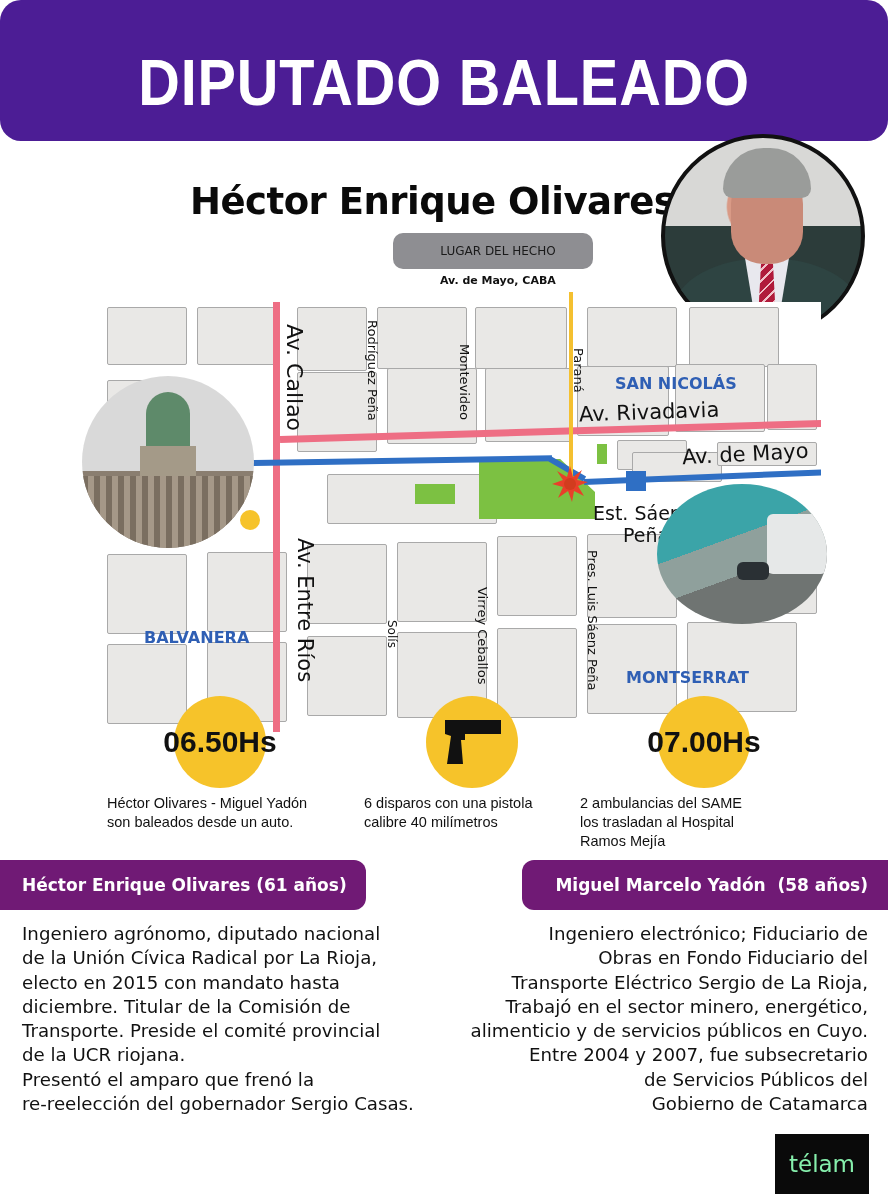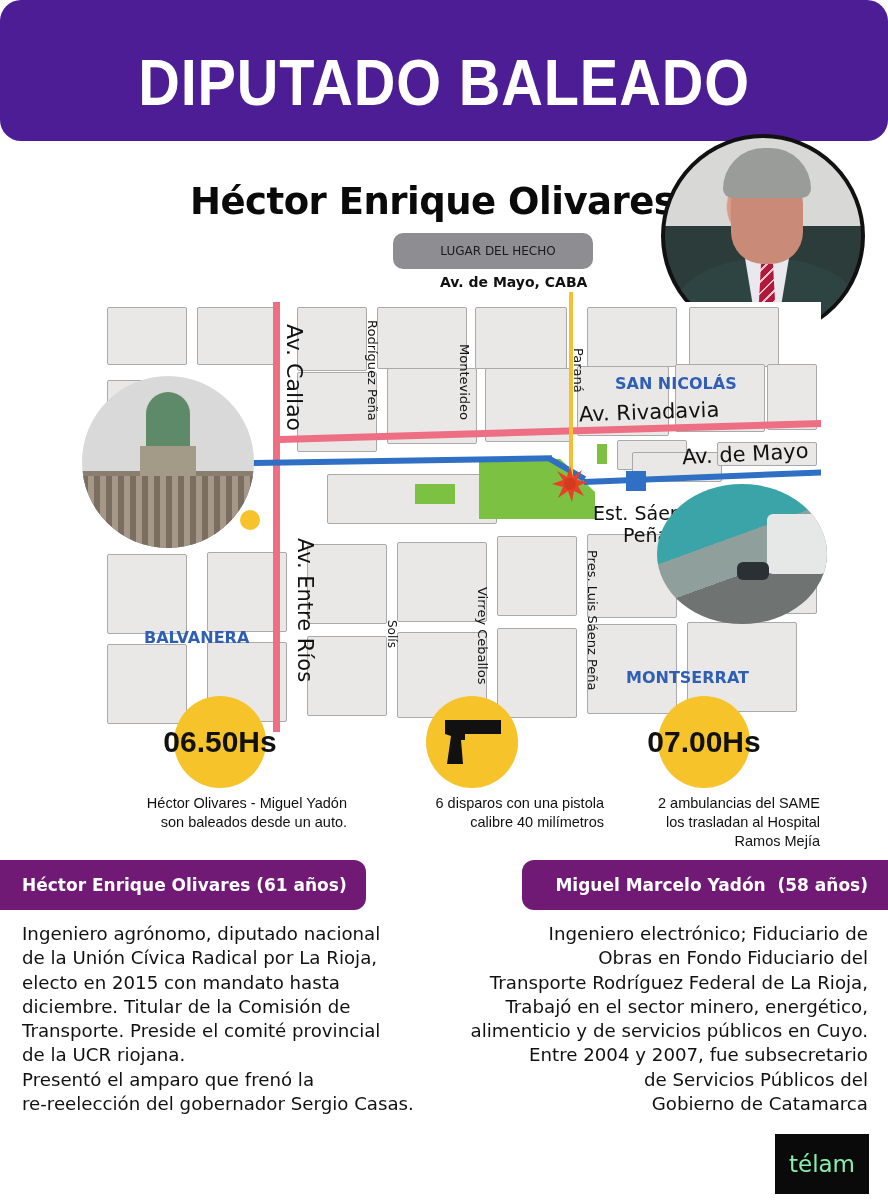--- a/index.html
+++ b/index.html
@@ -1,21 +1,21 @@
 <!DOCTYPE html>
 <html><head>
 <meta charset="utf-8">
 <style>
   * { box-sizing: border-box; margin: 0; padding: 0; }
   body { width: 888px; height: 1200px; background: #ffffff; font-family: "DejaVu Sans", sans-serif; position: relative; overflow: hidden; color: #111; }
   .header { position: absolute; left: 0; top: 0; width: 888px; height: 141px; background: #4c1d95; border-radius: 21px; }
   .header-title { position: absolute; left: 0; top: 46px; width: 888px; text-align: center; color: #fff; font-family: "Liberation Sans", sans-serif; font-weight: bold; font-size: 64px; letter-spacing: 1px; transform: scaleX(0.9); }
   .name-title { position: absolute; left: 166px; top: 180px; font-family: "DejaVu Sans", sans-serif; font-weight: bold; font-size: 37px; color: #0a0a0a; letter-spacing: -0.5px; margin-left: 24px; }
   .place-badge { position: absolute; left: 393px; top: 233px; width: 200px; height: 36px; border-radius: 10px; background: #8e8e92; color: #1a1a1a; font-size: 12px; display:flex; align-items:center; justify-content:center;padding-left:10px; }
-  .place-sub { position: absolute; left: 440px; top: 274px; font-size: 14px; font-weight: bold; color: #111; }
+  .place-sub { position: absolute; left: 440px; top: 274px; font-size: 11px; font-weight: bold; color: #111; }
   .portrait { position: absolute; left: 661px; top: 134px; width: 204px; height: 204px; border-radius: 50%; border: 4px solid #111; background: radial-gradient(circle at 50% 35%, #d99a86 0 22%, transparent 23%), linear-gradient(180deg, #d8d8d6 0 45%, #2c3c3a 45%); overflow: hidden; }
   .portrait .hair { position:absolute; left:58px; top:10px; width:88px; height:50px; border-radius:44px 44px 10px 10px; background:#9a9c9a; }
   .portrait .face { position:absolute; left:66px; top:30px; width:72px; height:96px; border-radius:36px 36px 32px 32px; background:#c98a78; }
   .portrait .suit { position:absolute; left:10px; top:120px; width:184px; height:100px; border-radius:50% 50% 0 0; background:#2e4442; }
   .portrait .shirt { position:absolute; left:80px; top:120px; width:44px; height:80px; background:#e8e8ee; clip-path: polygon(0 0,100% 0,70% 100%,30% 100%); }
   .portrait .tie { position:absolute; left:92px; top:126px; width:20px; height:74px; background: repeating-linear-gradient(135deg,#b01a3a 0 6px,#f0c0c8 6px 8px); clip-path: polygon(20% 0,80% 0,100% 100%,0 100%); }
   .map { position: absolute; left: 97px; top: 302px; width: 724px; height: 430px; background: #ffffff; overflow: hidden; }
   .block { position: absolute; background: #e9e8e6; border: 1.5px solid #a9a9a9; border-radius: 2px; }
   .road-red { position: absolute; background: #ee6e84; }
   .road-blue { position: absolute; background: #2f6fc4; }
@@ -28,21 +28,21 @@
   .subte { position: absolute; left: 626px; top: 471px; width: 20px; height: 20px; background: #2f6fc4; }
   .yellow-dot { position: absolute; left: 240px; top: 510px; width: 20px; height: 20px; border-radius: 50%; background: #f6c32a; }
   .photo-congreso { position: absolute; left: 82px; top: 376px; width: 172px; height: 172px; border-radius: 50%; background: linear-gradient(180deg,#d9d9d9 0 55%,#8a7e70 55%); overflow: hidden; }
   .photo-congreso .dome { position:absolute; left:64px; top:16px; width:44px; height:60px; border-radius:22px 22px 0 0; background:#5e8a6a; }
   .photo-congreso .drum { position:absolute; left:58px; top:70px; width:56px; height:40px; background:#a49a88; }
   .photo-congreso .base { position:absolute; left:0; top:100px; width:172px; height:72px; background: repeating-linear-gradient(90deg,#7a6e60 0 6px,#a59888 6px 12px); }
   .photo-scene { position: absolute; left: 657px; top: 484px; width: 170px; height: 140px; border-radius: 50%; background: linear-gradient(160deg,#3ba4a8 0 40%,#8fa09c 40% 60%,#6f7472 60%); overflow: hidden; }
   .photo-scene .bus { position:absolute; left:110px; top:30px; width:60px; height:60px; background:#e6e8e8; border-radius:6px; }
   .photo-scene .car { position:absolute; left:80px; top:78px; width:32px; height:18px; background:#2a3034; border-radius:6px; }
   .time-circle { position: absolute; width: 92px; height: 92px; border-radius: 50%; background: #f6c32a; display: flex; align-items: center; justify-content: center; font-family: "Liberation Sans", sans-serif; font-weight: bold; font-size: 30px; color: #111; margin-left: 8px; }
-  .caption { position: absolute; width: 240px; text-align: right; font-family: "Liberation Sans", sans-serif; font-size: 14.5px; line-height: 19px; color: #111; }
+  .caption { position: absolute; width: 240px; text-align: left; font-family: "Liberation Sans", sans-serif; font-size: 14.5px; line-height: 19px; color: #111; }
   .person-tab { position: absolute; height: 50px; background: #701a75; color: #fff; font-weight: bold; font-size: 17px; display: flex; align-items: center; }
   .bio { position: absolute; font-size: 18.2px; line-height: 24.3px; color: #111; }
   .logo { position: absolute; left: 775px; top: 1134px; width: 94px; height: 60px; background: #0a0a0a; color: #86efac; font-size: 23px; display:flex; align-items:center; justify-content:center; }
 </style>
 </head>
 <body>
 
 <div class="header">
   <div class="header-title">DIPUTADO BALEADO</div>
 </div>
@@ -177,21 +177,21 @@
   <div>electo en 2015 con mandato hasta</div>
   <div>diciembre. Titular de la Comisión de</div>
   <div>Transporte. Preside el comité provincial</div>
   <div>de la UCR riojana.</div>
   <div>Presentó el amparo que frenó la</div>
   <div>re-reelección del gobernador Sergio Casas.</div>
 </div>
 <div class="bio" style="right:20px;top:922px;text-align:right;">
   <div>Ingeniero electrónico; Fiduciario de</div>
   <div>Obras en Fondo Fiduciario del</div>
-  <div>Transporte Rodríguez Federal de La Rioja,</div>
+  <div>Transporte Eléctrico Sergio de La Rioja,</div>
   <div>Trabajó en el sector minero, energético,</div>
   <div>alimenticio y de servicios públicos en Cuyo.</div>
   <div>Entre 2004 y 2007, fue subsecretario</div>
   <div>de Servicios Públicos del</div>
   <div>Gobierno de Catamarca</div>
 </div>
 
 <div class="logo">télam</div>
 
 </body></html>

